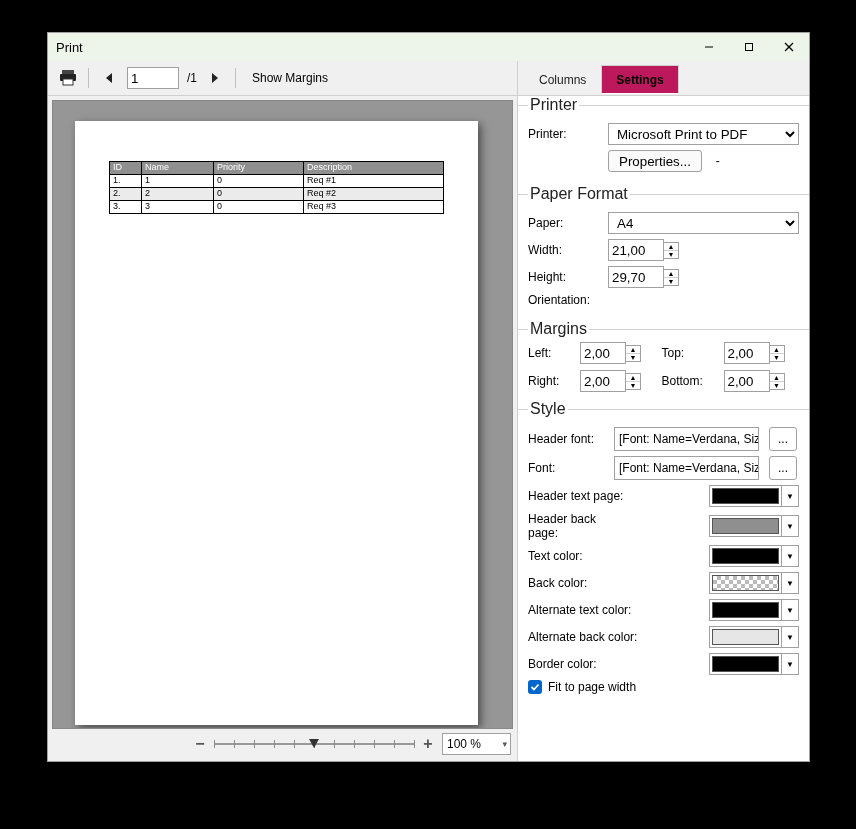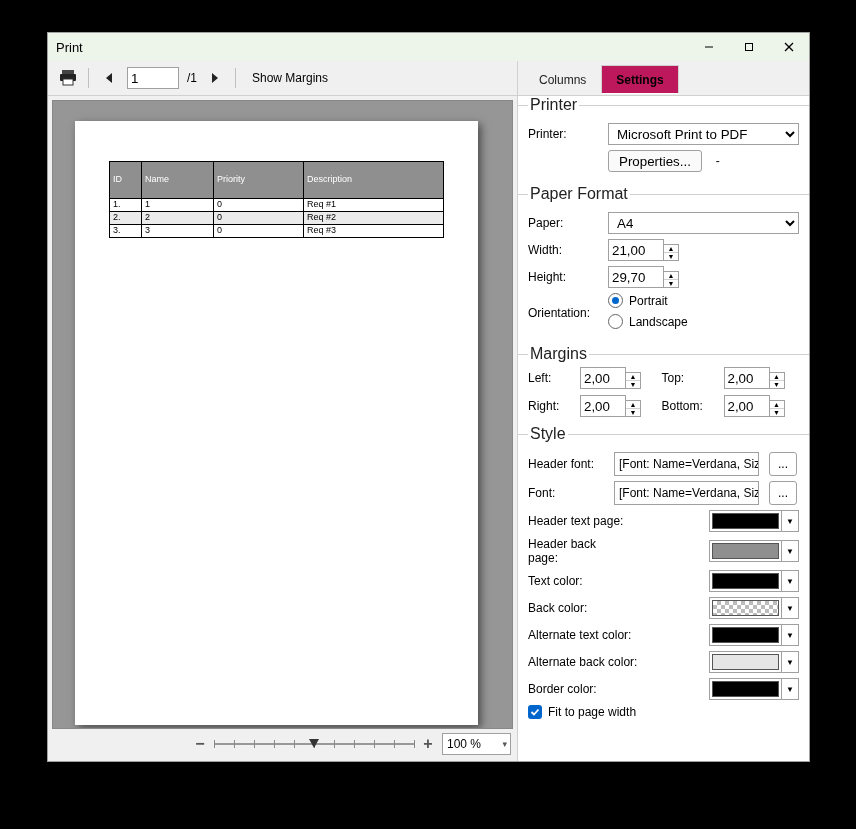--- a/index.html
+++ b/index.html
@@ -53,21 +53,21 @@
   .toolbar .page-total { margin-left:2px; }
   .toolbar .margins-btn { height:24px; padding:0 8px; display:flex; align-items:center; border-radius:3px;}
 
   
   .preview-wrap { flex:1; background:var(--preview-outer-bg); position:relative; border:1px solid #888; margin:4px 4px 0 4px; overflow:hidden;}
   .page {
     position:absolute; left:22px; top:20px; width:403px; height:604px;
     background:#fff; box-shadow:3px 3px 8px rgba(0,0,0,.5);
   }
   .page table { position:absolute; left:34px; top:40px; width:335px; border-collapse:collapse; font-size:9px; line-height:1.1;}
-  .page th { background:var(--table-header-bg); color:#fff; text-align:left; padding:13px 3px; border:1px solid #000; font-weight:normal;}
+  .page th { background:var(--table-header-bg); color:#fff; text-align:left; padding:1px 3px; border:1px solid #000; font-weight:normal;}
   .page td { border:1px solid #000; padding:1px 3px; }
   .page tr.alt td { background:var(--alt-row); }
   .page col.c1 { width:32px; } .page col.c2 { width:72px;} .page col.c3{ width:90px;} .page col.c4 { width:auto;}
 
   
   .zoombar { height:26px; display:flex; align-items:center; justify-content:flex-end; padding:2px 6px 4px 6px; gap:6px;}
   .zoombar .slider-wrap { position:relative; width:200px; height:18px; display:flex; align-items:center;}
   .zoombar .track { position:absolute; left:0; right:0; top:8px; height:2px; background:#999;}
   .zoombar .tick { position:absolute; top:5px; width:1px; height:8px; background:#888;}
   .zoombar .thumb { position:absolute; top:4px; width:0; height:0; border-left:5px solid transparent; border-right:5px solid transparent; border-top:9px solid #333; transform:translateX(-5px);}
@@ -89,21 +89,21 @@
   fieldset.group > legend { font-size:16px; padding:0 2px; color:#222;}
   .row { display:flex; align-items:center; margin:5px 0; gap:6px;}
   .row label.key { width:74px; }
   .row label.keyw { width:100px; }
   .row .val { flex:1; }
   select.combo, input.text {
     height:22px; border:1px solid var(--border); background:#fff; padding:0 4px; box-sizing:border-box;
   }
   select.combo { width:100%; }
   input.num { width:48px; height:20px; border:1px solid var(--border); text-align:left; padding:0 3px;}
-  .spin { display:inline-flex; align-items:flex-end;}
+  .spin { display:inline-flex; align-items:center;}
   .spin .arrows { width:14px; border:1px solid var(--border); border-left:none; display:flex; flex-direction:column;}
   .spin .arrows span { flex:1; display:flex; align-items:center; justify-content:center; font-size:7px; line-height:1;}
   .spin .arrows span:first-child { border-bottom:1px solid var(--border-light);}
   .btn-std {
     height:22px; padding:0 10px; border:1px solid var(--border); border-radius:3px;
     background:#fafafa; display:inline-flex; align-items:center;
   }
   .radio, .checkbox { display:inline-flex; align-items:center; gap:6px; margin-right:12px;}
   .radio .dot { width:13px; height:13px; border:1px solid #666; border-radius:50%; display:flex; align-items:center; justify-content:center;}
   .radio .dot.checked::after { content:""; width:7px; height:7px; background:var(--accent-blue); border-radius:50%;}
@@ -303,30 +303,20 @@
             <div class="spin">
               <input class="num" value="29,70" style="">
               <div class="arrows">
                   <span>▲</span>
                   <span>▼</span>
                 </div>
             </div>
           </div>
           <div class="row">
             <label class="key">Orientation:</label>
-            <div class="val">
-              <div class="radio">
-                <span class="dot checked"></span>
-                  <span>Portrait</span>
-              </div><br>
-              <div class="radio" style="margin-top:6px">
-                <span class="dot"></span>
-                  <span>Landscape</span>
-              </div>
-            </div>
           </div>
         </fieldset>
 
         <fieldset class="group">
           <legend>Margins</legend>
           <div class="margins-grid">
             <label>Left:</label>
             <div class="spin">
               <input class="num" style="width: 38px;" value="2,00">
               <div class="arrows">

